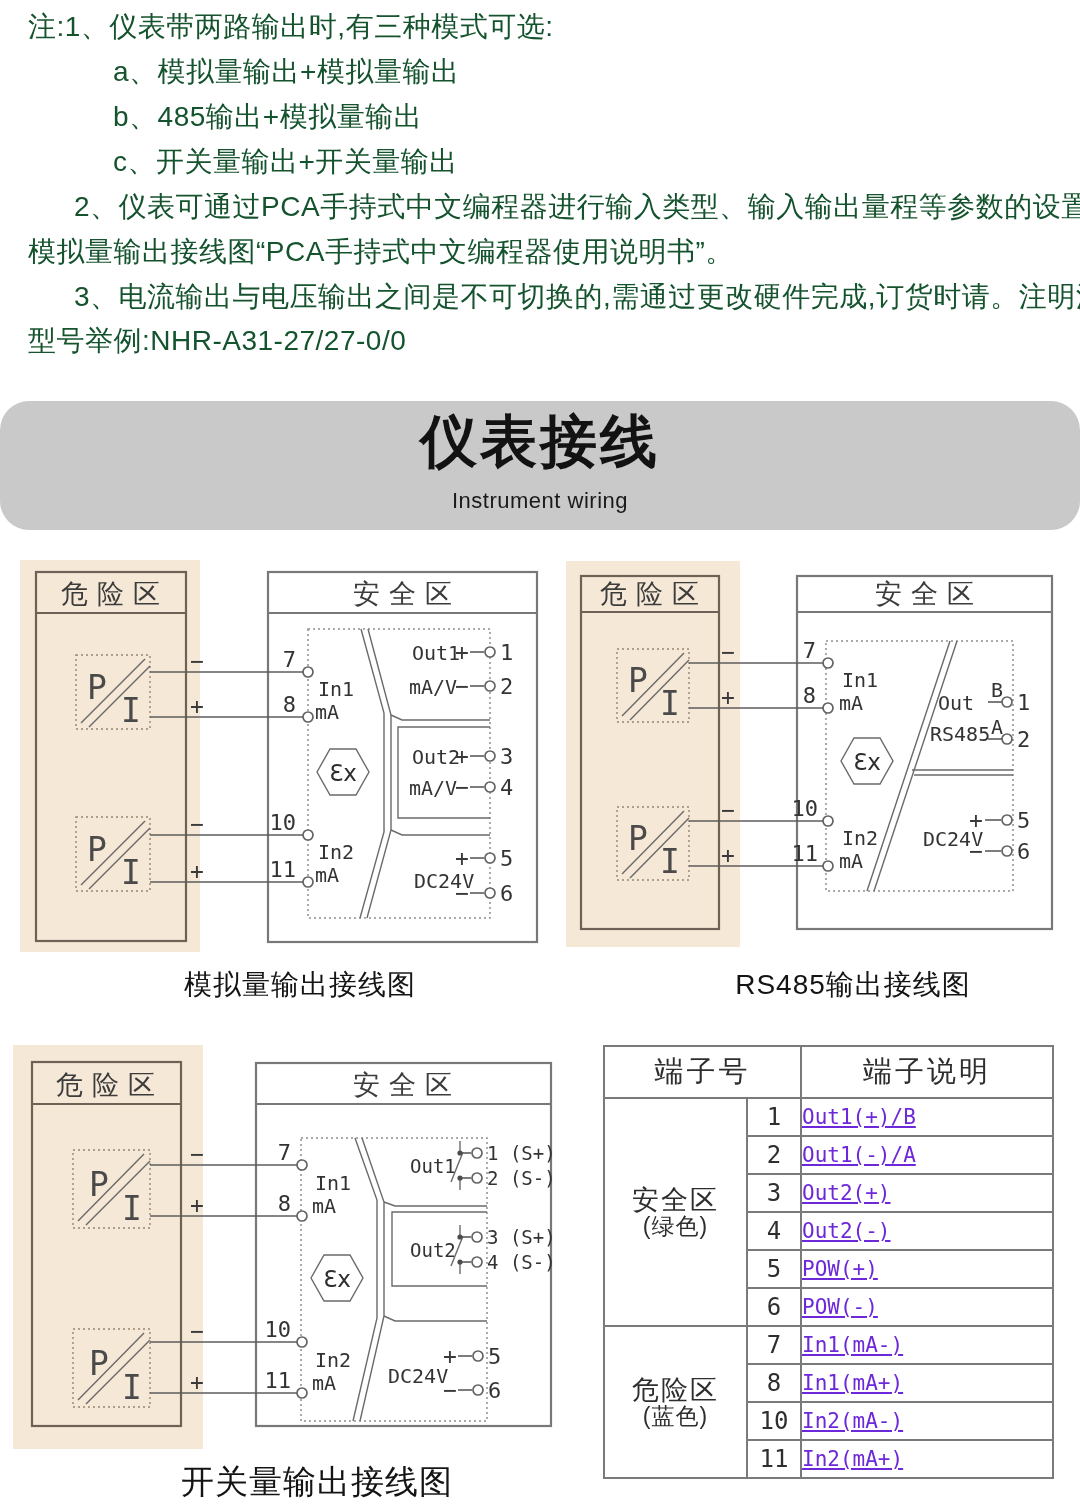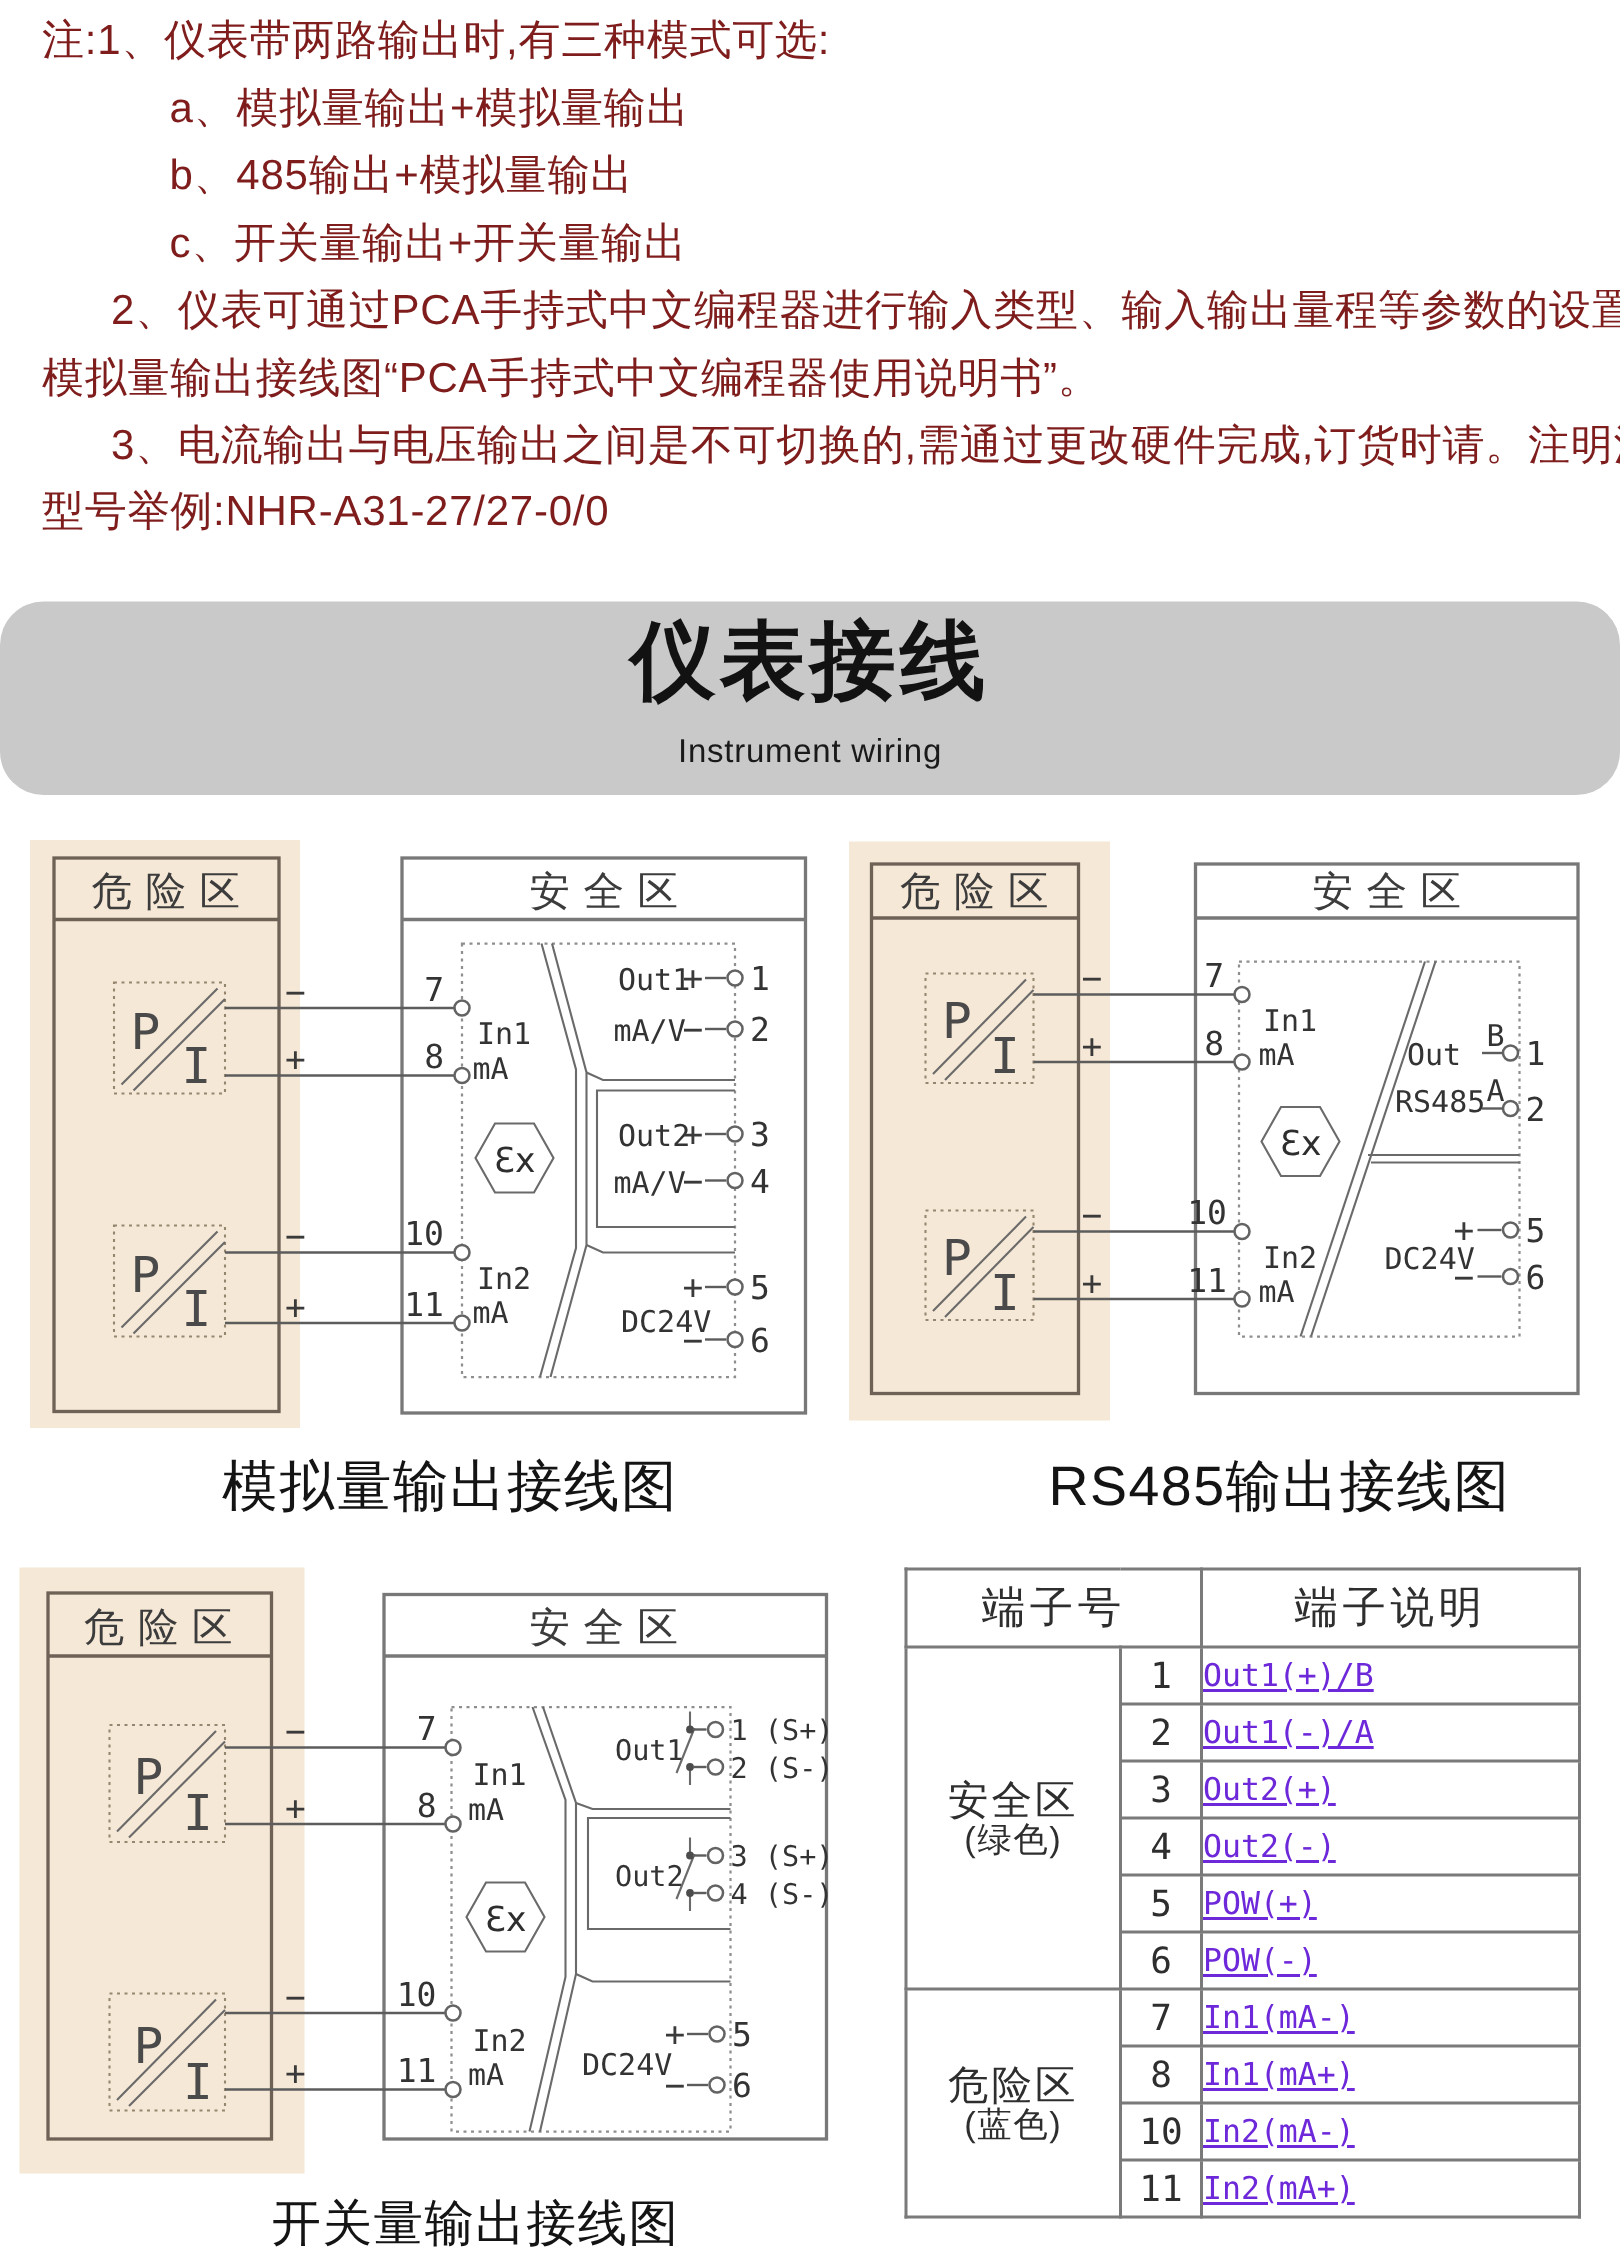--- a/index.html
+++ b/index.html
@@ -1,19 +1,19 @@
 <!DOCTYPE html>
 <html><head>
 <meta charset="utf-8">
 <style>
   html,body{margin:0;padding:0;background:#ffffff;}
   .page{position:relative;width:1080px;height:1512px;background:#ffffff;overflow:hidden;
         font-family:"Liberation Sans","DejaVu Sans",sans-serif;color:#1d1d1d;}
   
-  .note-line{position:absolute;font-size:28px;color:#7f1d1d;white-space:nowrap;letter-spacing:0.5px;}
+  .note-line{position:absolute;font-size:28px;color:#14532d;white-space:nowrap;letter-spacing:0.5px;}
   
   .banner{position:absolute;left:0;top:401px;width:1080px;height:129px;background:#c9c9c9;text-align:center;border-radius:29px;}
   .banner-title{margin-top:11px;font-size:57px;font-weight:700;color:#121212;letter-spacing:3px;line-height:1.05;}
   .banner-sub{font-size:22px;color:#1a1a1a;margin-top:16px;letter-spacing:0.5px;}
   
   svg.diagram{position:absolute;overflow:visible;}
   .d-line{stroke:#5c5c5c;stroke-width:1.6;fill:none;}
   .d-thin{stroke:#6a6a6a;stroke-width:1.4;fill:none;}
   .d-box{stroke:#787878;stroke-width:2.2;fill:none;}
   .d-hbox{stroke:#6e6156;stroke-width:2.2;fill:none;}
@@ -22,21 +22,21 @@
   .d-circ{stroke:#636363;stroke-width:1.7;fill:#ffffff;}
   .d-dotpt{fill:#4c4c4c;stroke:none;}
   .t-zone{font-family:"Liberation Sans","DejaVu Sans",sans-serif;font-size:27px;fill:#3c3c3c;letter-spacing:9px;}
   .t-mono{font-family:"DejaVu Sans Mono",monospace;fill:#333333;}
   .t-num{font-size:22px;}
   .t-sm{font-size:20px;}
   .t-s19{font-size:19px;}
   .t-sign{font-size:23px;fill:#3a3a3a;}
   .t-pi{font-family:"DejaVu Sans Mono",monospace;font-size:33px;fill:#4a4a4a;}
   .t-ex{font-family:"DejaVu Sans","Liberation Sans",sans-serif;font-size:23px;fill:#2e2e2e;}
-  .cap{position:absolute;width:520px;text-align:center;font-size:37px;font-weight:500;color:#141414;letter-spacing:1px;}
+  .cap{position:absolute;width:520px;text-align:center;font-size:28px;font-weight:500;color:#141414;letter-spacing:1px;}
   
   table.term{position:absolute;left:603px;top:1045px;border-collapse:collapse;table-layout:fixed;}
   table.term td{border:2px solid #7a7a7a;padding:0;margin:0;}
   td.th{height:50px;text-align:center;font-size:29px;color:#2e2e2e;letter-spacing:3px;}
   td.grp{text-align:center;color:#2e2e2e;vertical-align:middle;}
   .grp-l1{font-size:27px;letter-spacing:2px;line-height:1.0;}
   .grp-l2{font-size:23px;letter-spacing:1px;line-height:1.0;margin-top:1px;}
   td.num{height:36px;text-align:center;font-family:"DejaVu Sans Mono",monospace;font-size:24px;color:#2e2e2e;}
   td.dsc{text-align:left;padding-left:66px;font-family:"DejaVu Sans Mono",monospace;font-size:21px;color:#6d28d9;text-decoration:underline;}
 </style>

